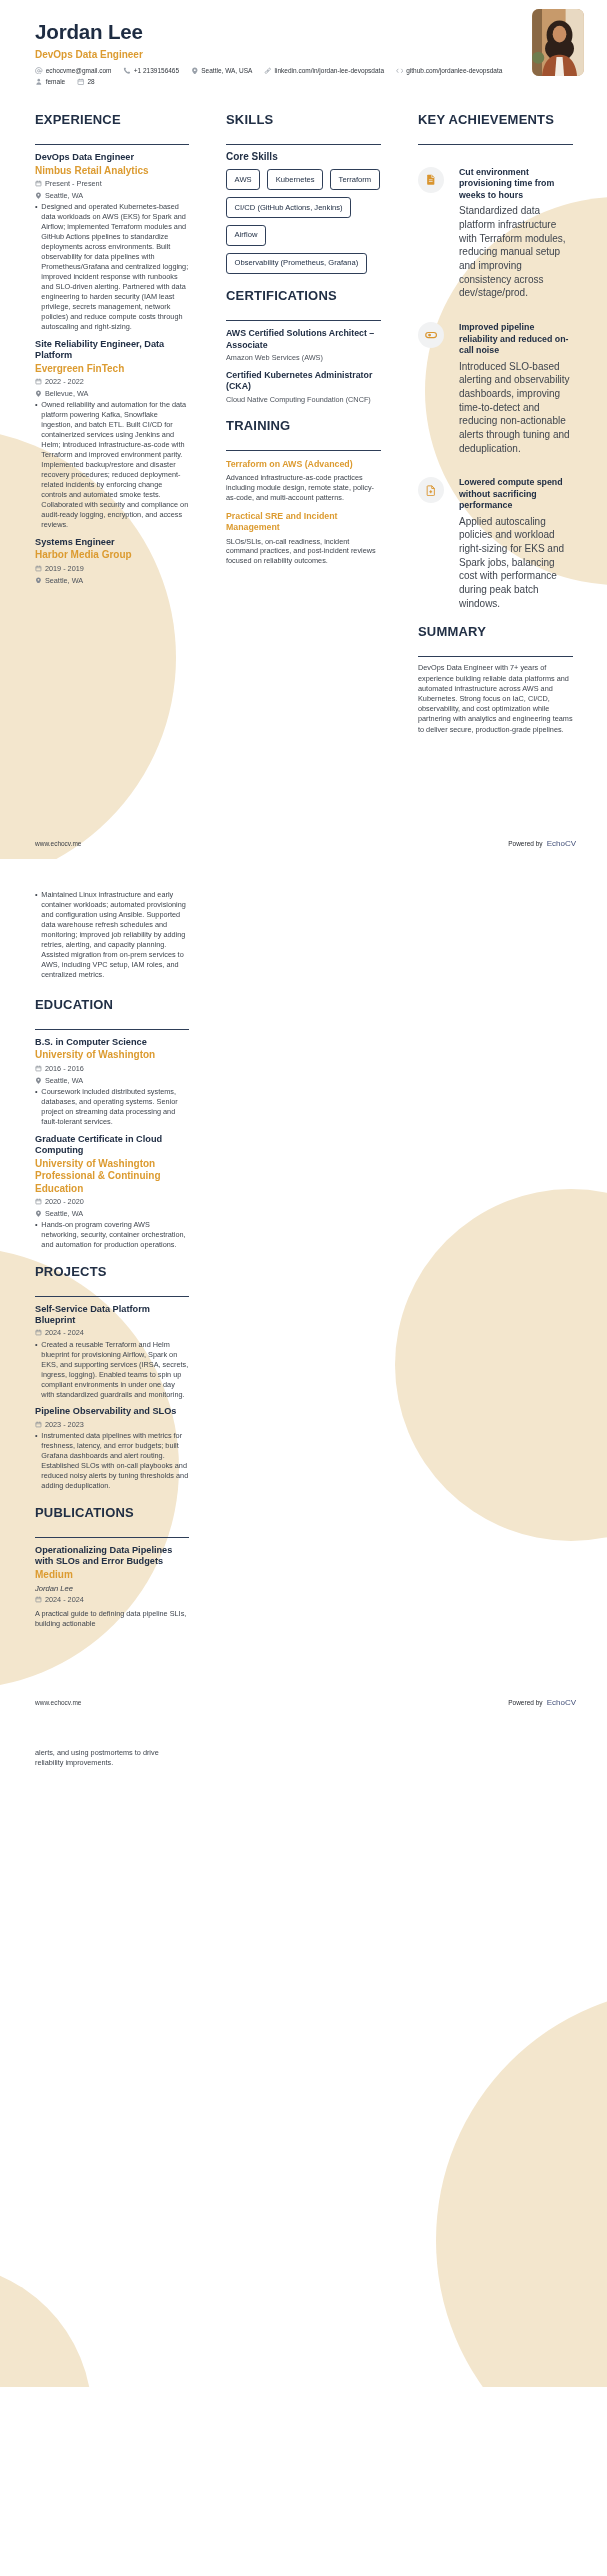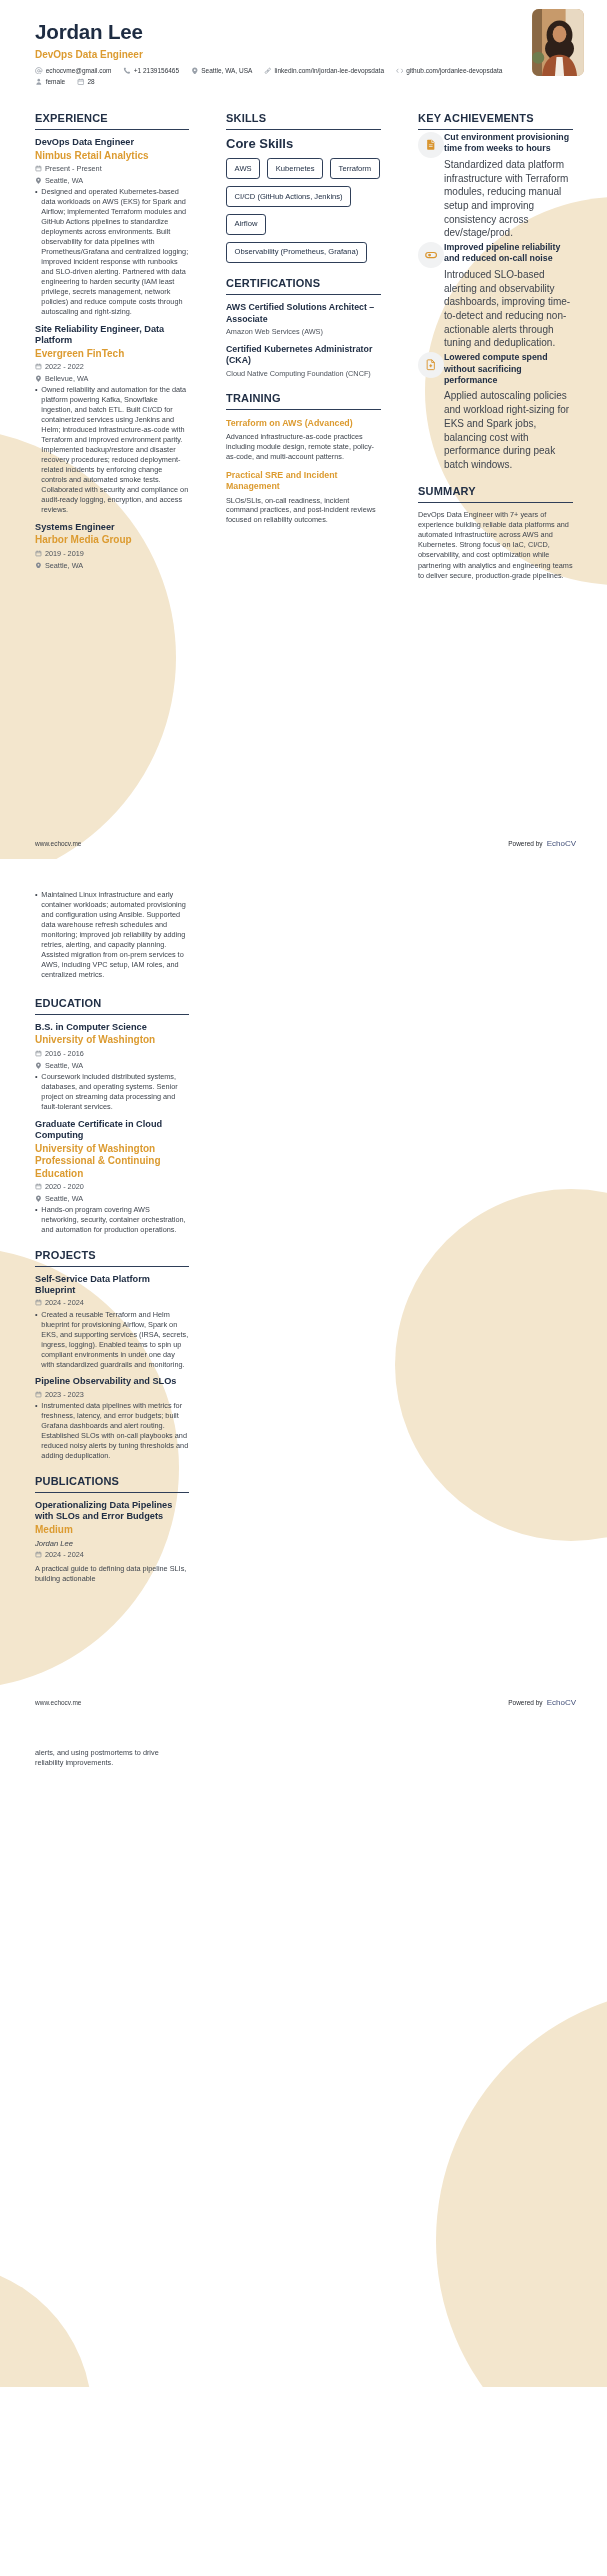--- a/index.html
+++ b/index.html
@@ -27,44 +27,44 @@
   
   .col{position:absolute;top:112px;z-index:1;}
   .col-left{left:35px;width:154px;}
   .col-mid{left:226px;width:155px;}
   .col-right{left:418px;width:155px;}
   .p2col{position:absolute;left:35px;top:31px;width:154px;z-index:1;}
   .p3col{position:absolute;left:35px;top:31px;width:154px;z-index:1;}
 
   .sec{margin-top:13.8px;}
   .sec:first-child{margin-top:0;}
-  .sec-h{font-size:11px;font-weight:700;color:#212f45;letter-spacing:0.2px;
-         padding-bottom:5px;border-bottom:1.9px solid #2e3e58;}
+  .sec-h{font-size:13px;font-weight:700;color:#212f45;letter-spacing:0.2px;
+         padding-bottom:17px;border-bottom:1.9px solid #2e3e58;}
   .entry{margin-top:6.9px;}
   .etitle{font-size:9.2px;font-weight:700;color:#212f45;line-height:1.22;}
   .ecompany{margin-top:1.5px;font-size:10px;font-weight:700;color:#dc9b30;line-height:1.25;}
   .mrow{display:flex;align-items:center;gap:3px;margin-top:2.3px;font-size:7.3px;color:#4c525b;}
   .mrow svg{color:#848a93;flex:0 0 auto;}
   .b{display:flex;gap:3.8px;margin-top:2.3px;}
   .b .dot{font-size:7.3px;line-height:1.37;color:#3f454e;}
   .btxt,.para{font-size:7.3px;line-height:1.37;color:#3f454e;}
   .para{margin-top:4.6px;}
 
-  .group-h{margin-top:6.1px;font-size:13px;font-weight:700;color:#212f45;}
+  .group-h{margin-top:6.1px;font-size:10px;font-weight:700;color:#212f45;}
   .chips{margin-top:6.9px;display:flex;flex-wrap:wrap;gap:6.9px;}
   .chip{border:1.1px solid #2e3e58;border-radius:3.1px;padding:4.6px 7.6px;
         font-size:7.6px;font-weight:500;color:#212f45;line-height:1.3;}
 
   .t-item{margin-top:7.6px;}
   .t-title{font-size:8.8px;font-weight:700;color:#dc9b30;line-height:1.3;}
   .t-desc{margin-top:3.1px;font-size:7.3px;line-height:1.37;color:#3f454e;}
   .c-title{font-size:8.8px;font-weight:700;color:#212f45;line-height:1.3;}
   .c-issuer{margin-top:2.3px;font-size:7.3px;color:#4c525b;}
 
-  .ach{display:flex;gap:0;margin-top:2px;}
+  .ach{display:flex;gap:15px;margin-top:22px;}
   .ach-icon{flex:0 0 26px;width:26px;height:26px;border-radius:50%;background:#f1f2f3;
             display:flex;align-items:center;justify-content:center;color:#d9952f;}
   .ach-title{font-size:8.8px;font-weight:700;color:#212f45;line-height:1.3;}
   .ach-desc{margin-top:3.1px;font-size:10px;line-height:1.37;color:#3f454e;}
   .summary-text{margin-top:6.1px;font-size:7.3px;line-height:1.4;color:#3f454e;}
 
   .pub-author{margin-top:2.3px;font-size:7.6px;font-style:italic;color:#3c424c;}
 
   .footer{position:absolute;left:35px;right:31px;bottom:10.7px;display:flex;
           justify-content:space-between;align-items:baseline;z-index:1;}

